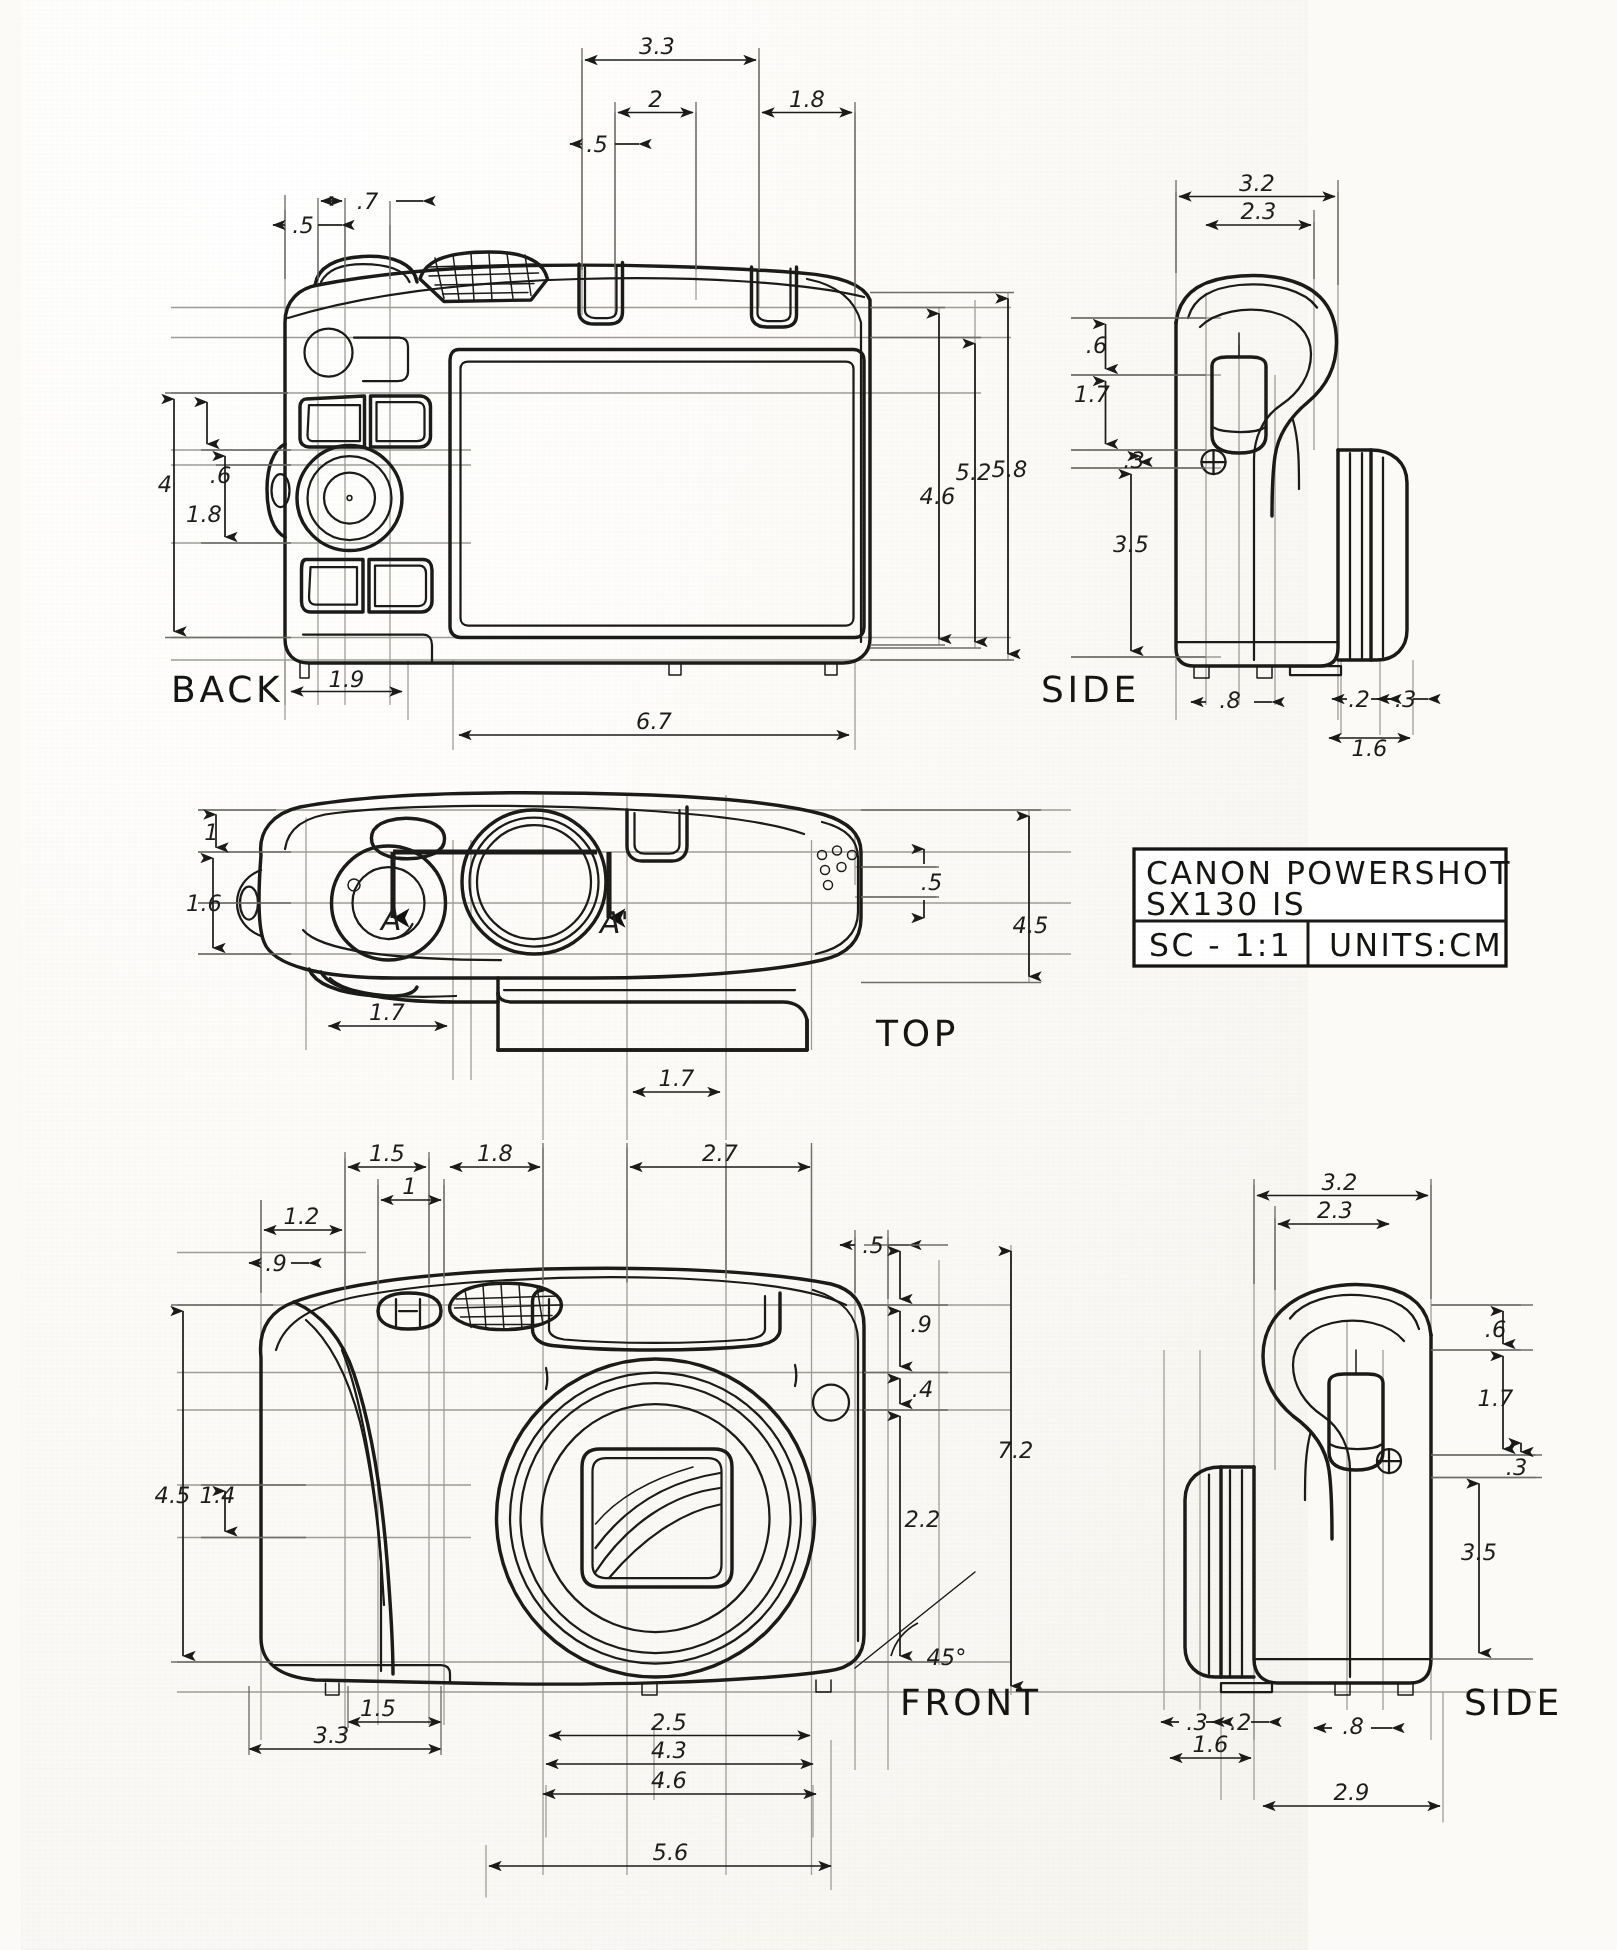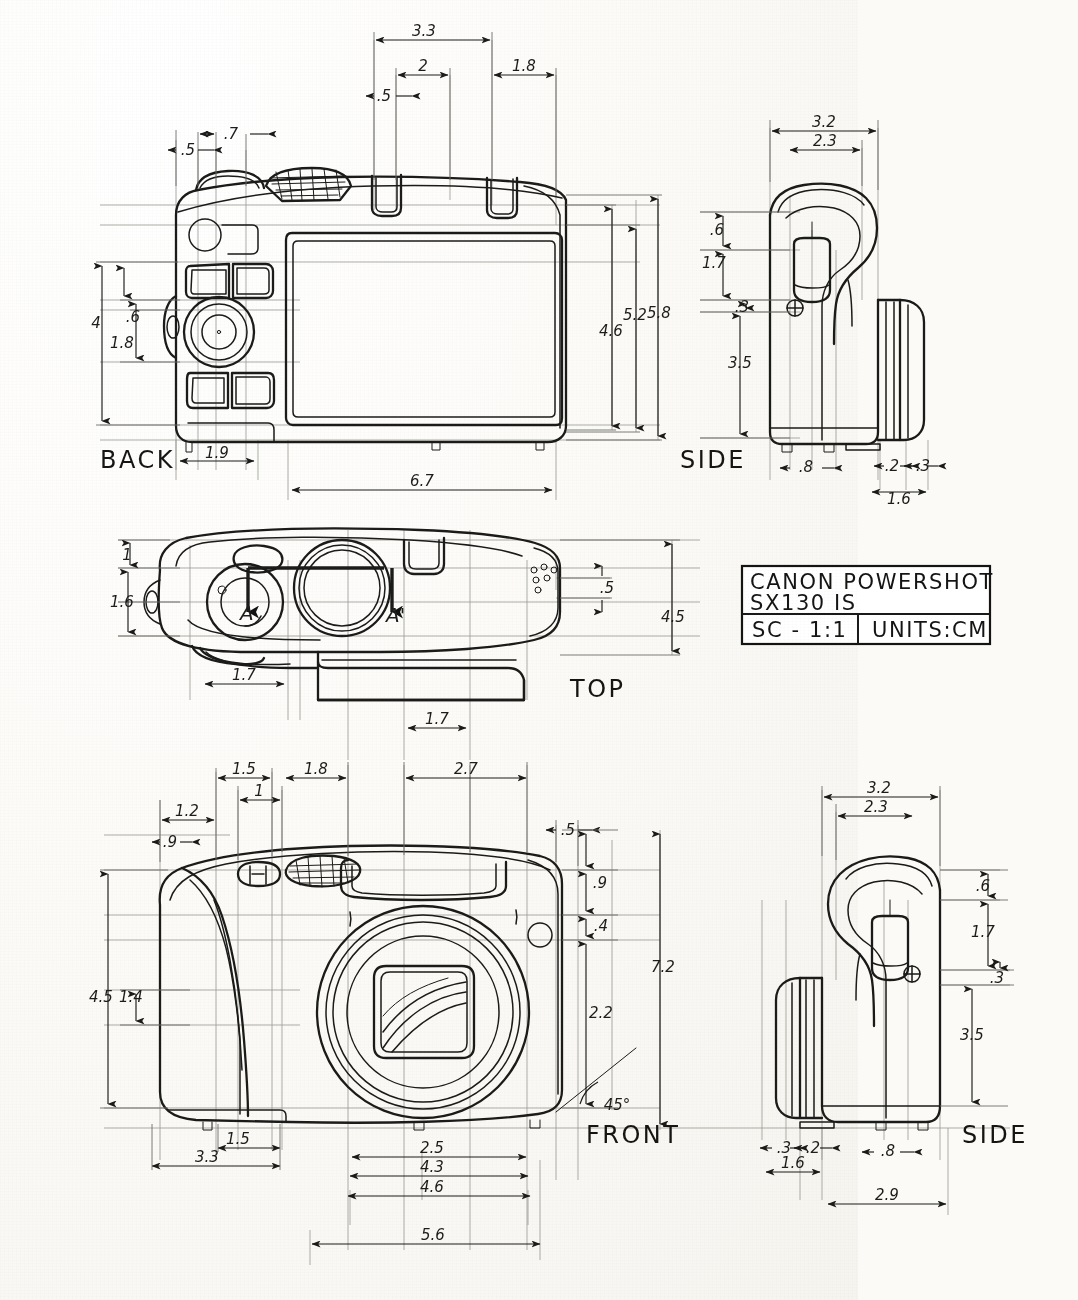--- a/index.html
+++ b/index.html
@@ -2,21 +2,21 @@
 <html><head>
 <meta charset="utf-8">
 <title>Canon PowerShot SX130 IS — Technical Drawing</title>
 <style>
   html,body{margin:0;padding:0;background:#ffffff;}
   body{
     font-family:"DejaVu Sans", sans-serif;
     width:1078px;height:1300px;overflow:hidden;position:relative;
     background:#fbfaf7;
   }
-  #sheet{position:absolute;inset:0;width:858px;height:1300px;}
+  #sheet{position:absolute;inset:0;width:858px;height:1300px;margin-left:14px;}
   .paper{position:absolute;inset:0;
     background:
       radial-gradient(ellipse at 20% 8%, #ffffff 0%, #fcfbf8 45%, #f6f4ef 100%);
   }
   .grain{position:absolute;inset:0;opacity:.55;
     background-image:
       repeating-linear-gradient(0deg, rgba(140,135,125,.035) 0px, rgba(140,135,125,.035) 1px, transparent 1px, transparent 3px),
       repeating-linear-gradient(90deg, rgba(140,135,125,.03) 0px, rgba(140,135,125,.03) 1px, transparent 1px, transparent 4px);
     pointer-events:none;}
   svg{position:absolute;left:0;top:0;}

